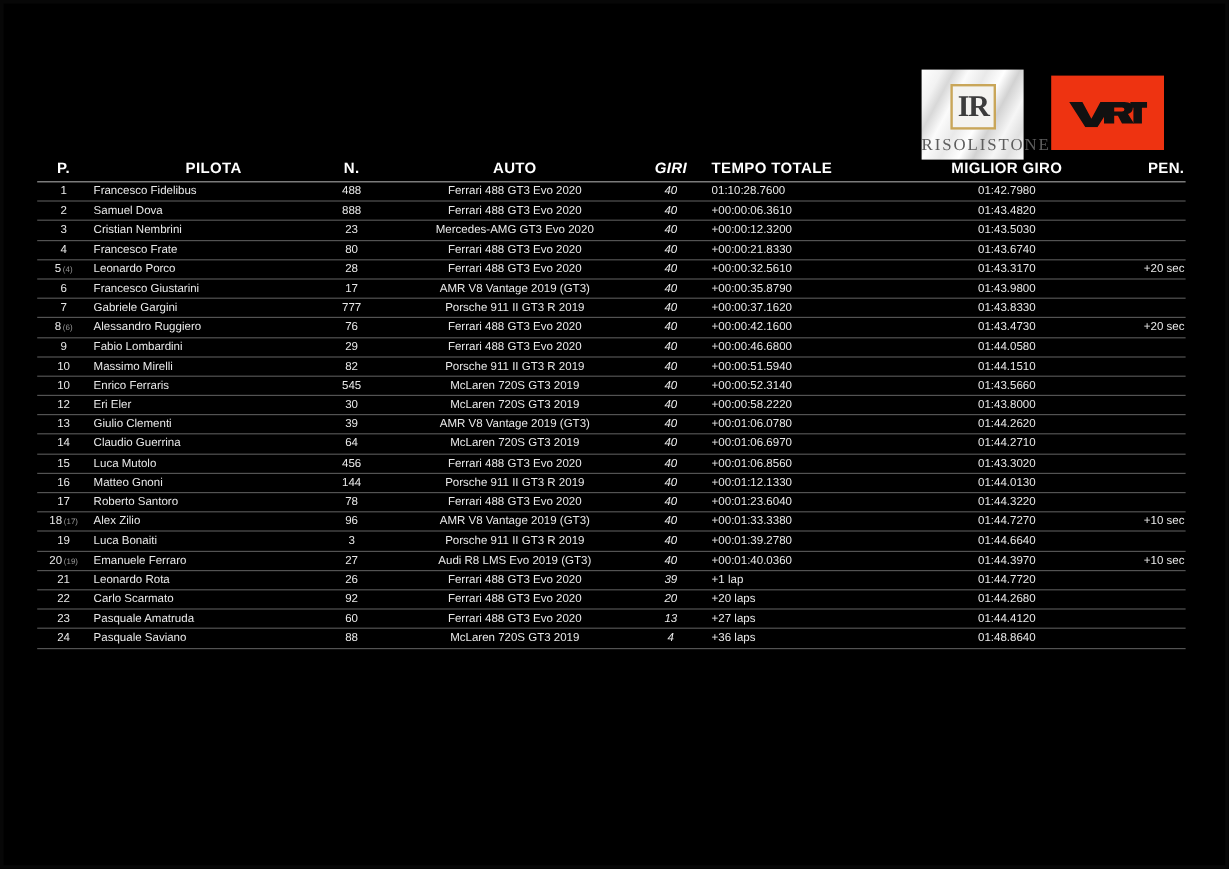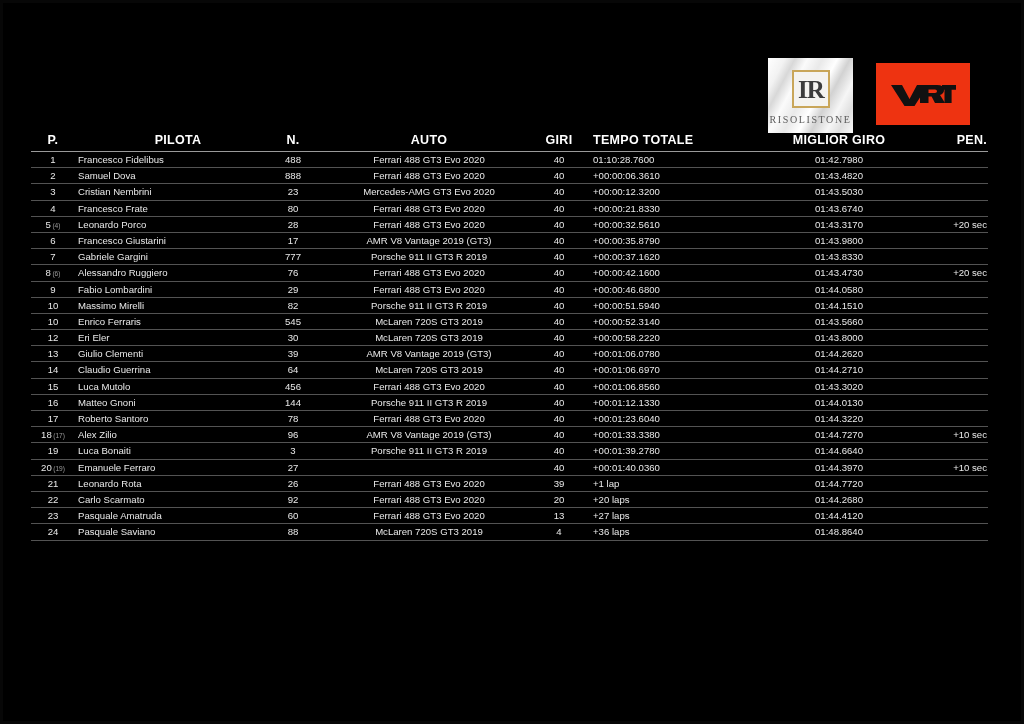--- a/index.html
+++ b/index.html
@@ -119,21 +119,21 @@
     letter-spacing: -1px;
     line-height: 1;
   }
   .riso-word {
     position: absolute;
     left: 0;
     top: 57px;
     width: 85px;
     text-align: center;
     font-family: "Liberation Serif", serif;
-    font-size: 10px;
+    font-size: 14px;
     letter-spacing: 1.6px;
     color: #5d5d5d;
     line-height: 1;
   }
 
   
   .logo-vrt {
     position: absolute;
     left: 190px;
     top: 8px;
@@ -186,21 +186,21 @@
     color: #9a9a9a;
     margin-left: 1.5px;
     vertical-align: baseline;
   }
 
   
   .c-pos   { left: 0px;   width: 44px;  text-align: center; }
   .c-pilot { left: 47px;  width: 190px; text-align: left; }
   .c-num   { left: 230px; width: 64px;  text-align: center; }
   .c-auto  { left: 300px; width: 196px; text-align: center; }
-  .c-laps  { left: 498px; width: 60px;  text-align: center; }
+  .c-laps  { left: 498px; width: 60px;  text-align: center; font-style: italic; }
   .c-total { left: 562px; width: 160px; text-align: left; }
   .c-best  { left: 728px; width: 160px; text-align: center; }
   .c-pen   { left: 890px; width: 66px;  text-align: right; }
 
   .th.c-pilot { left: 52px; width: 190px; text-align: center; }
 </style>
 </head>
 <body>
 
 <div class="page">
@@ -431,20 +431,21 @@
           <div class="cell c-auto">Porsche 911 II GT3 R 2019</div>
           <div class="cell c-laps">40</div>
           <div class="cell c-total">+00:01:39.2780</div>
           <div class="cell c-best">01:44.6640</div>
           <div class="cell c-pen"></div>
         </div>
         <div class="row">
           <div class="cell c-pos">20<span class="sup">(19)</span></div>
           <div class="cell c-pilot">Emanuele Ferraro</div>
           <div class="cell c-num">27</div>
+          <div class="cell c-auto">Audi R8 LMS Evo 2019 (GT3)</div>
           <div class="cell c-laps">40</div>
           <div class="cell c-total">+00:01:40.0360</div>
           <div class="cell c-best">01:44.3970</div>
           <div class="cell c-pen">+10 sec</div>
         </div>
         <div class="row">
           <div class="cell c-pos">21</div>
           <div class="cell c-pilot">Leonardo Rota</div>
           <div class="cell c-num">26</div>
           <div class="cell c-auto">Ferrari 488 GT3 Evo 2020</div>

